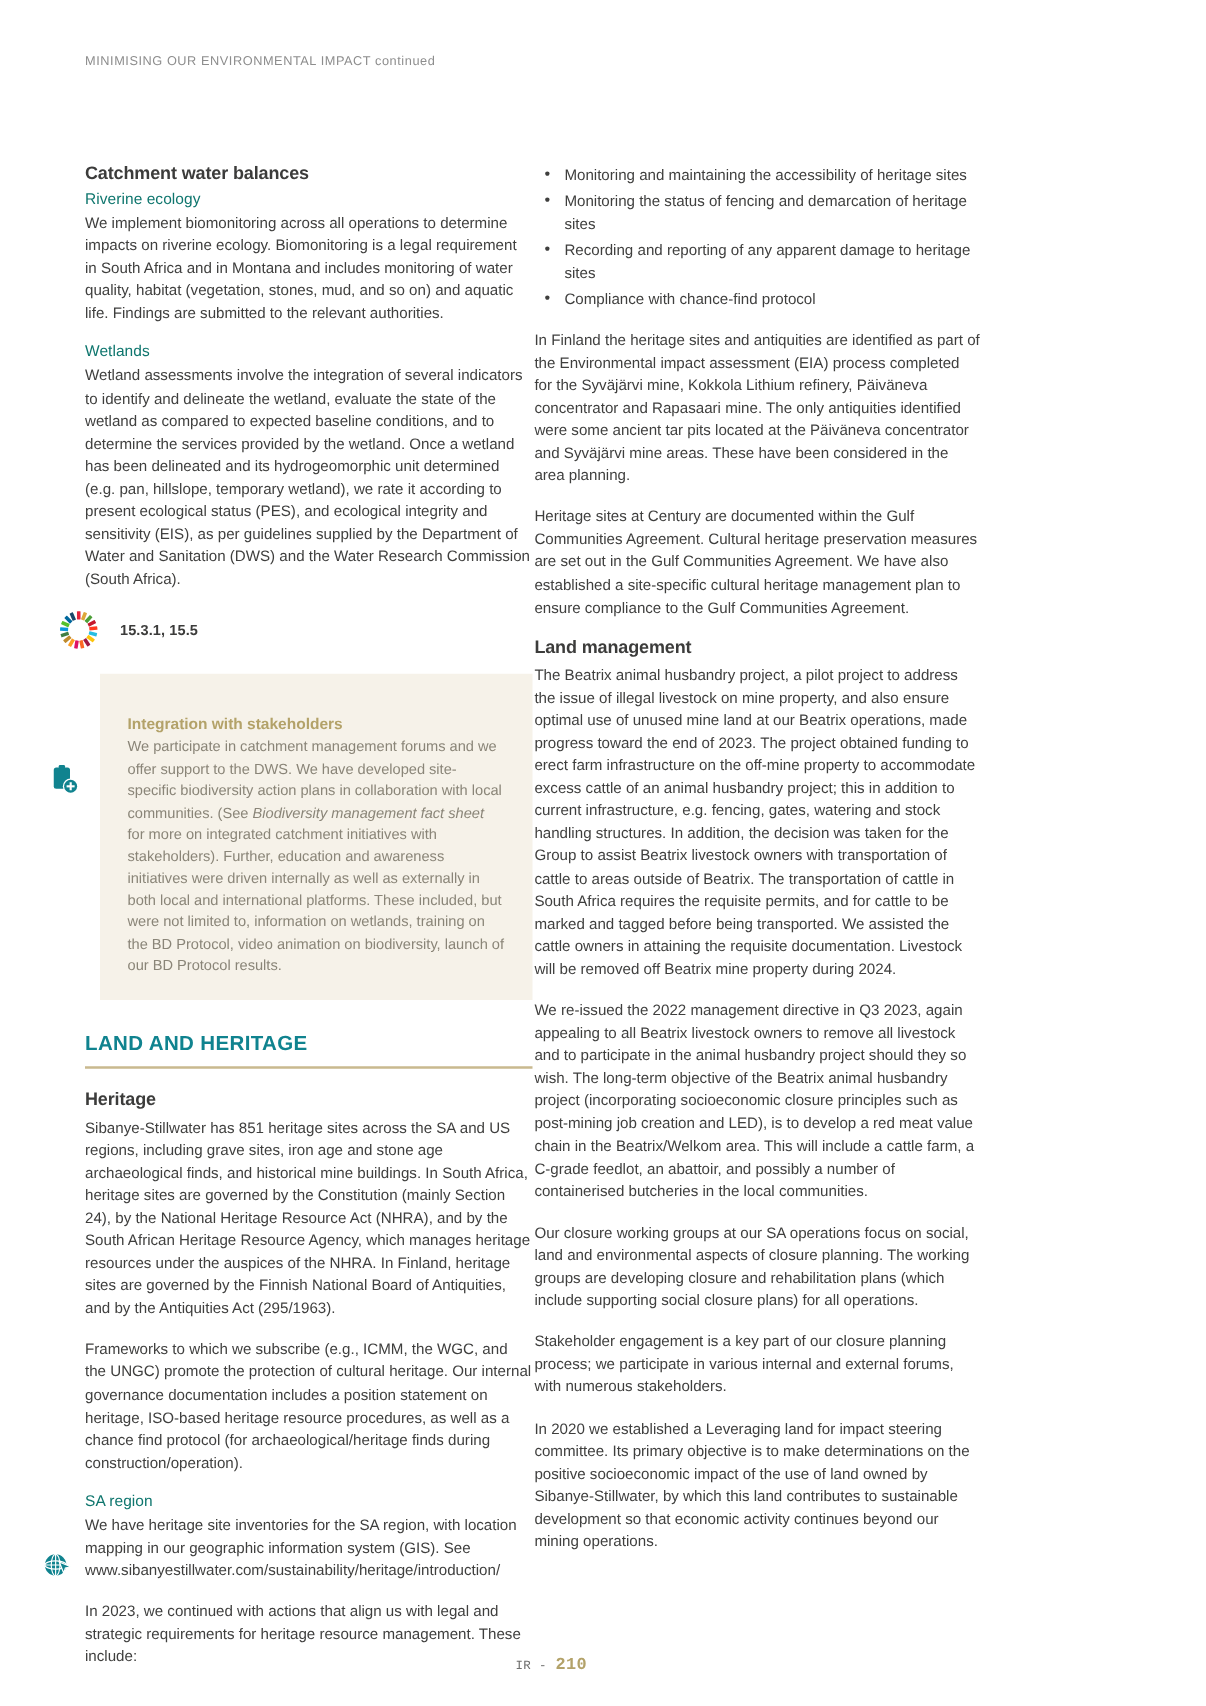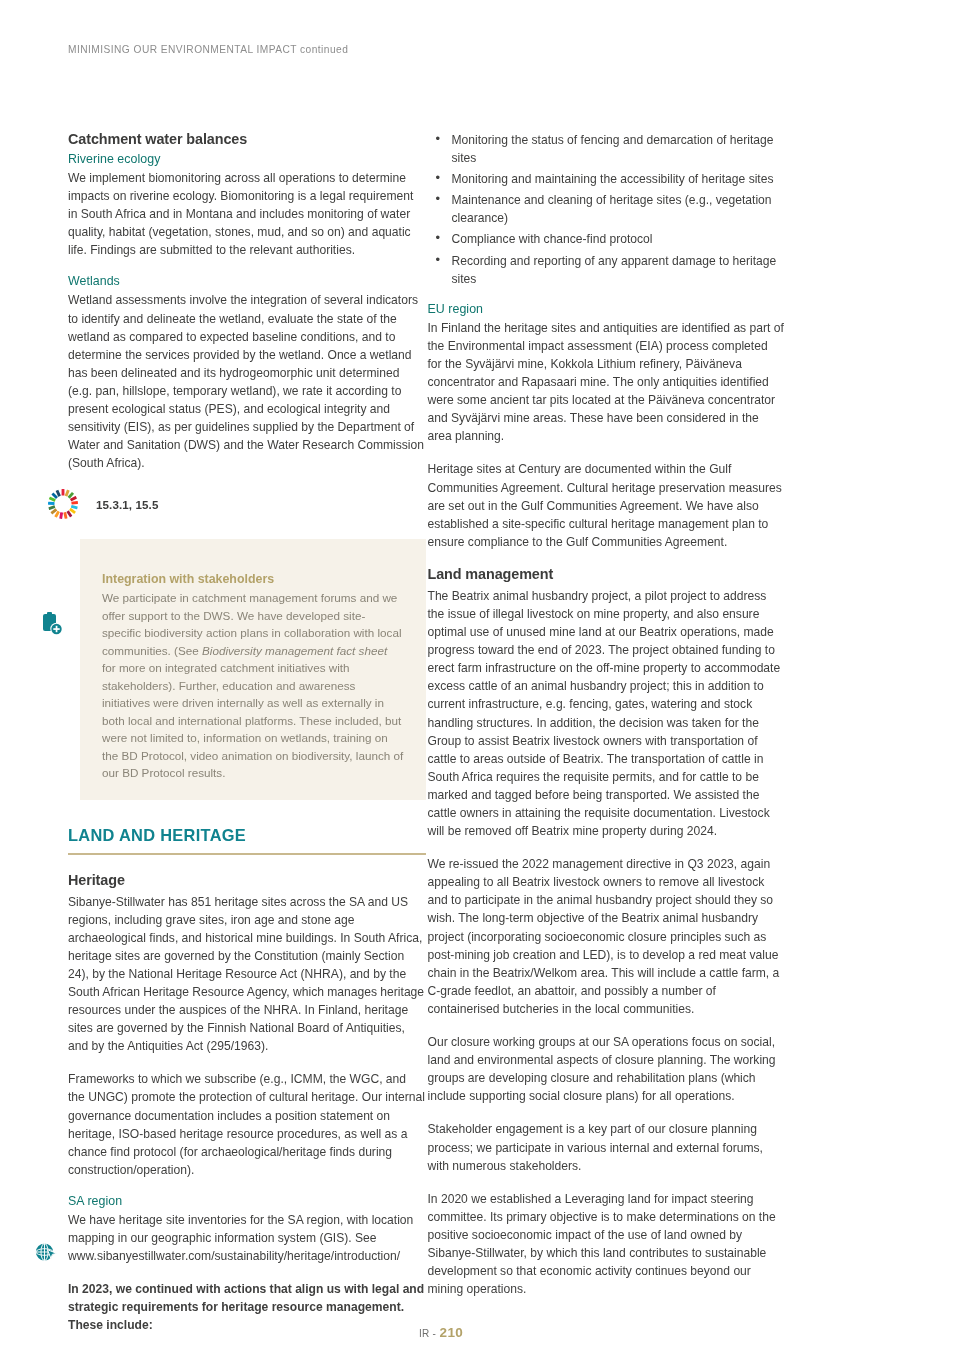--- a/index.html
+++ b/index.html
@@ -161,20 +161,21 @@
 
   
   .footer {
     position: absolute;
     left: 0;
     top: 1325px;
     width: 882px;
     text-align: center;
     font-size: 11px;
     letter-spacing: 0.3px;
+    font-family: Liberation Mono, monospace;
   }
   .footer .ir { color: #6f6f6e; font-weight: normal; font-size: 10px; }
   .footer .pg { color: #b3a269; font-weight: bold; font-size: 13.5px; }
 </style>
 </head>
 <body>
 
 <div class="page">
 
   <div class="running-head">MINIMISING OUR ENVIRONMENTAL IMPACT continued</div>
@@ -286,34 +287,32 @@
               <ellipse cx="10.5" cy="10" rx="3.5" ry="8.6"></ellipse>
               <line x1="1.9" y1="10" x2="19.1" y2="10"></line>
               <line x1="10.5" y1="1.4" x2="10.5" y2="18.6"></line>
             </g>
             <path d="M13.4 7.6 L22.6 11.4 L18.3 12.4 L17.0 16.6 Z" fill="#10838f" stroke="#ffffff" stroke-width="1"></path>
           </svg>
         </span>
         <p class="body-text tight"><span>We have heritage site inventories for the SA region, with location mapping in our geographic information system (GIS). See </span><span class="link-text">www.sibanyestillwater.com/sustainability/heritage/introduction/</span></p>
       </div>
 
-      <p class="body-text" style="margin-top:15px;font-weight:bold;">In 2023, we continued with actions that align us with legal and strategic requirements for heritage resource management. These include:</p>
+      <p class="body-text" style="margin-top:15px;">In 2023, we continued with actions that align us with legal and strategic requirements for heritage resource management. These include:</p>
     </div>
 
     <div class="col col-right">
 
       <ul class="bullets">
+        <li>Monitoring and maintaining the accessibility of heritage sites</li>
         <li>Monitoring the status of fencing and demarcation of heritage sites</li>
-        <li>Monitoring and maintaining the accessibility of heritage sites</li>
-        <li>Maintenance and cleaning of heritage sites (e.g., vegetation clearance)</li>
+        <li>Recording and reporting of any apparent damage to heritage sites</li>
         <li>Compliance with chance-find protocol</li>
-        <li>Recording and reporting of any apparent damage to heritage sites</li>
       </ul>
 
-      <h3 class="sub-title">EU region</h3>
       <p class="body-text">In Finland the heritage sites and antiquities are identified as part of the Environmental impact assessment (EIA) process completed for the Syväjärvi mine, Kokkola Lithium refinery, Päiväneva concentrator and Rapasaari mine. The only antiquities identified were some ancient tar pits located at the Päiväneva concentrator and Syväjärvi mine areas. These have been considered in the area planning.</p>
 
       <p class="body-text">Heritage sites at Century are documented within the Gulf Communities Agreement. Cultural heritage preservation measures are set out in the Gulf Communities Agreement. We have also established a site-specific cultural heritage management plan to ensure compliance to the Gulf Communities Agreement.</p>
 
       <h2 class="section-title">Land management</h2>
       <p class="body-text">The Beatrix animal husbandry project, a pilot project to address the issue of illegal livestock on mine property, and also ensure optimal use of unused mine land at our Beatrix operations, made progress toward the end of 2023. The project obtained funding to erect farm infrastructure on the off-mine property to accommodate excess cattle of an animal husbandry project; this in addition to current infrastructure, e.g. fencing, gates, watering and stock handling structures. In addition, the decision was taken for the Group to assist Beatrix livestock owners with transportation of cattle to areas outside of Beatrix. The transportation of cattle in South Africa requires the requisite permits, and for cattle to be marked and tagged before being transported. We assisted the cattle owners in attaining the requisite documentation. Livestock will be removed off Beatrix mine property during 2024.</p>
       <p class="body-text">We re-issued the 2022 management directive in Q3 2023, again appealing to all Beatrix livestock owners to remove all livestock and to participate in the animal husbandry project should they so wish. The long-term objective of the Beatrix animal husbandry project (incorporating socioeconomic closure principles such as post-mining job creation and LED), is to develop a red meat value chain in the Beatrix/Welkom area. This will include a cattle farm, a C-grade feedlot, an abattoir, and possibly a number of containerised butcheries in the local communities.</p>
       <p class="body-text">Our closure working groups at our SA operations focus on social, land and environmental aspects of closure planning. The working groups are developing closure and rehabilitation plans (which include supporting social closure plans) for all operations.</p>
       <p class="body-text">Stakeholder engagement is a key part of our closure planning process; we participate in various internal and external forums, with numerous stakeholders.</p>
       <p class="body-text">In 2020 we established a Leveraging land for impact steering committee. Its primary objective is to make determinations on the positive socioeconomic impact of the use of land owned by Sibanye-Stillwater, by which this land contributes to sustainable development so that economic activity continues beyond our mining operations.</p>

